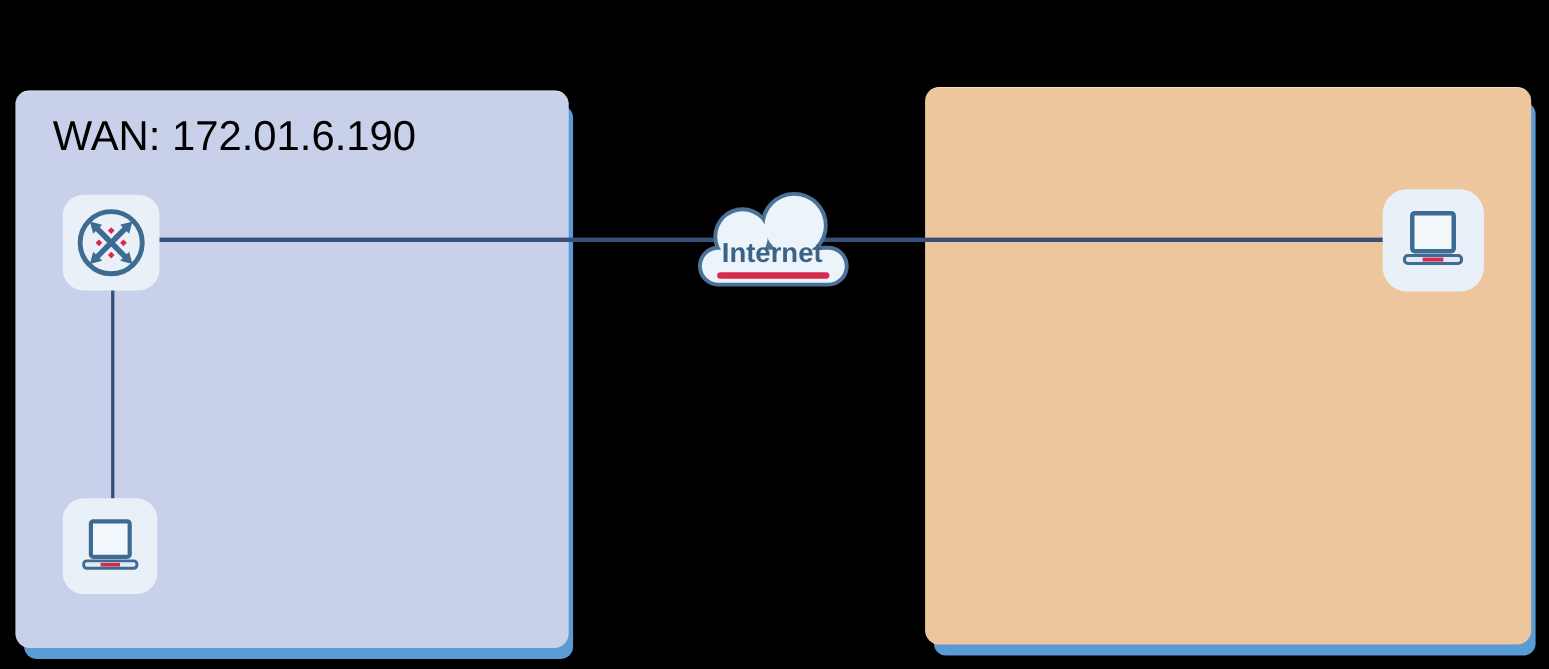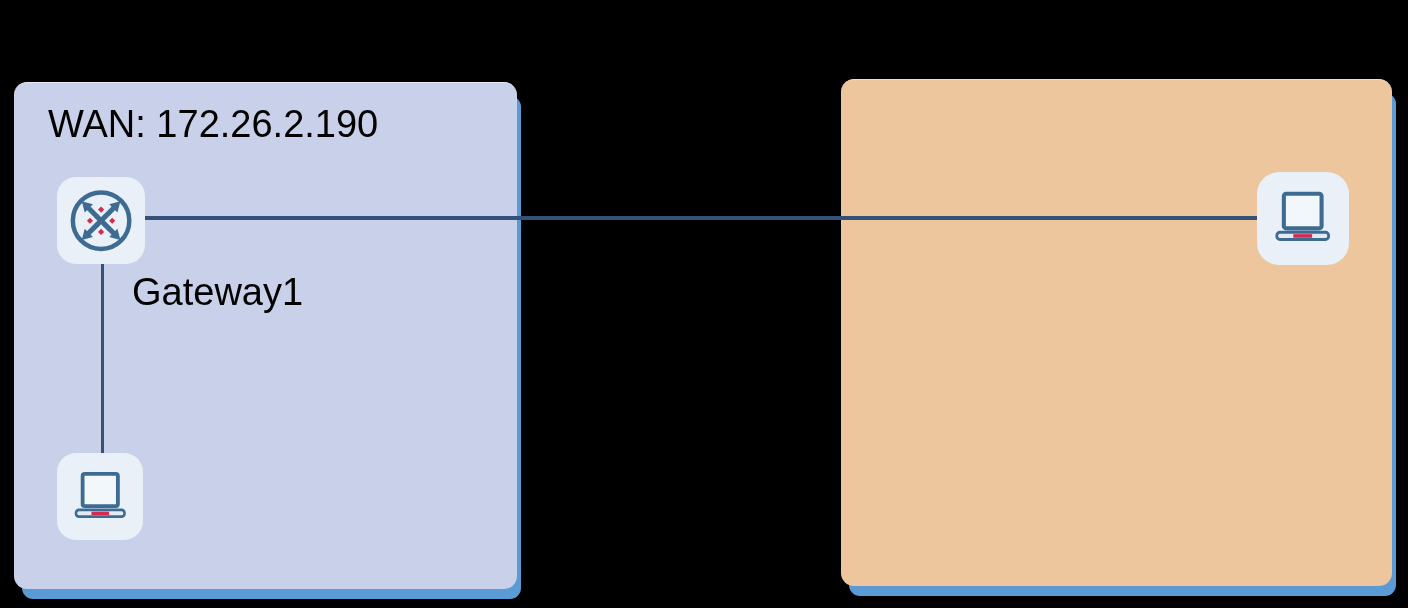--- a/index.html
+++ b/index.html
@@ -88,22 +88,21 @@
 
 <div class="canvas">
 
   <div class="panel panel-left"></div>
 
   <div class="panel panel-right"></div>
 
   <div class="link link-wan"></div>
   <div class="link link-lan"></div>
 
-  <div class="diagram-label label-wan">WAN: 172.26.2.190</div>
-  <div class="diagram-label label-gateway">Gateway1</div>
+  <div class="diagram-label label-wan">WAN: 172.01.6.190</div>
 
   <div class="node-tile node-router">
     <svg viewBox="0 0 48 48">
       <circle cx="24" cy="24" r="19" fill="none" stroke="#3e6b92" stroke-width="3"></circle>
       <g stroke="#3e6b92" stroke-width="3.4" stroke-linecap="round">
         <line x1="21" y1="21" x2="15.5" y2="15.5"></line>
         <line x1="27" y1="21" x2="32.5" y2="15.5"></line>
         <line x1="21" y1="27" x2="15.5" y2="32.5"></line>
         <line x1="27" y1="27" x2="32.5" y2="32.5"></line>
         <line x1="21.5" y1="21.5" x2="26.5" y2="26.5"></line>
@@ -125,20 +124,36 @@
   </div>
 
   <div class="node-tile node-laptop-a">
     <svg viewBox="0 0 48 48">
       <rect x="12" y="8.5" width="24" height="22" rx="1.5" fill="#f2f7fc" stroke="#3e6b92" stroke-width="2.6"></rect>
       <rect x="7.5" y="33" width="33" height="4.6" rx="2" fill="#e2ebf5" stroke="#3e6b92" stroke-width="1.8"></rect>
       <rect x="18" y="34.2" width="12" height="2.3" fill="#d62a4e"></rect>
     </svg>
   </div>
 
+  <div class="cloud-wrap">
+    <svg viewBox="0 0 150 95">
+      <g fill="#ecf3fa" stroke="#4b7199" stroke-width="7" stroke-linejoin="round">
+        <rect x="10" y="56" width="130" height="30" rx="15"></rect>
+        <circle cx="47" cy="44" r="23"></circle>
+        <circle cx="94" cy="34" r="27"></circle>
+      </g>
+      <g fill="#ecf3fa">
+        <rect x="10" y="56" width="130" height="30" rx="15"></rect>
+        <circle cx="47" cy="44" r="23"></circle>
+        <circle cx="94" cy="34" r="27"></circle>
+      </g>
+      <rect x="24" y="76.5" width="102" height="6" rx="3" fill="#d62a4e"></rect>
+      <text class="cloud-text" x="74" y="67" text-anchor="middle">Internet</text>
+    </svg>
+  </div>
 
   <div class="node-tile node-laptop-b">
     <svg viewBox="0 0 48 48">
       <rect x="12" y="8.5" width="24" height="22" rx="1.5" fill="#f2f7fc" stroke="#3e6b92" stroke-width="2.6"></rect>
       <rect x="7.5" y="33" width="33" height="4.6" rx="2" fill="#e2ebf5" stroke="#3e6b92" stroke-width="1.8"></rect>
       <rect x="18" y="34.2" width="12" height="2.3" fill="#d62a4e"></rect>
     </svg>
   </div>
 
 </div>

